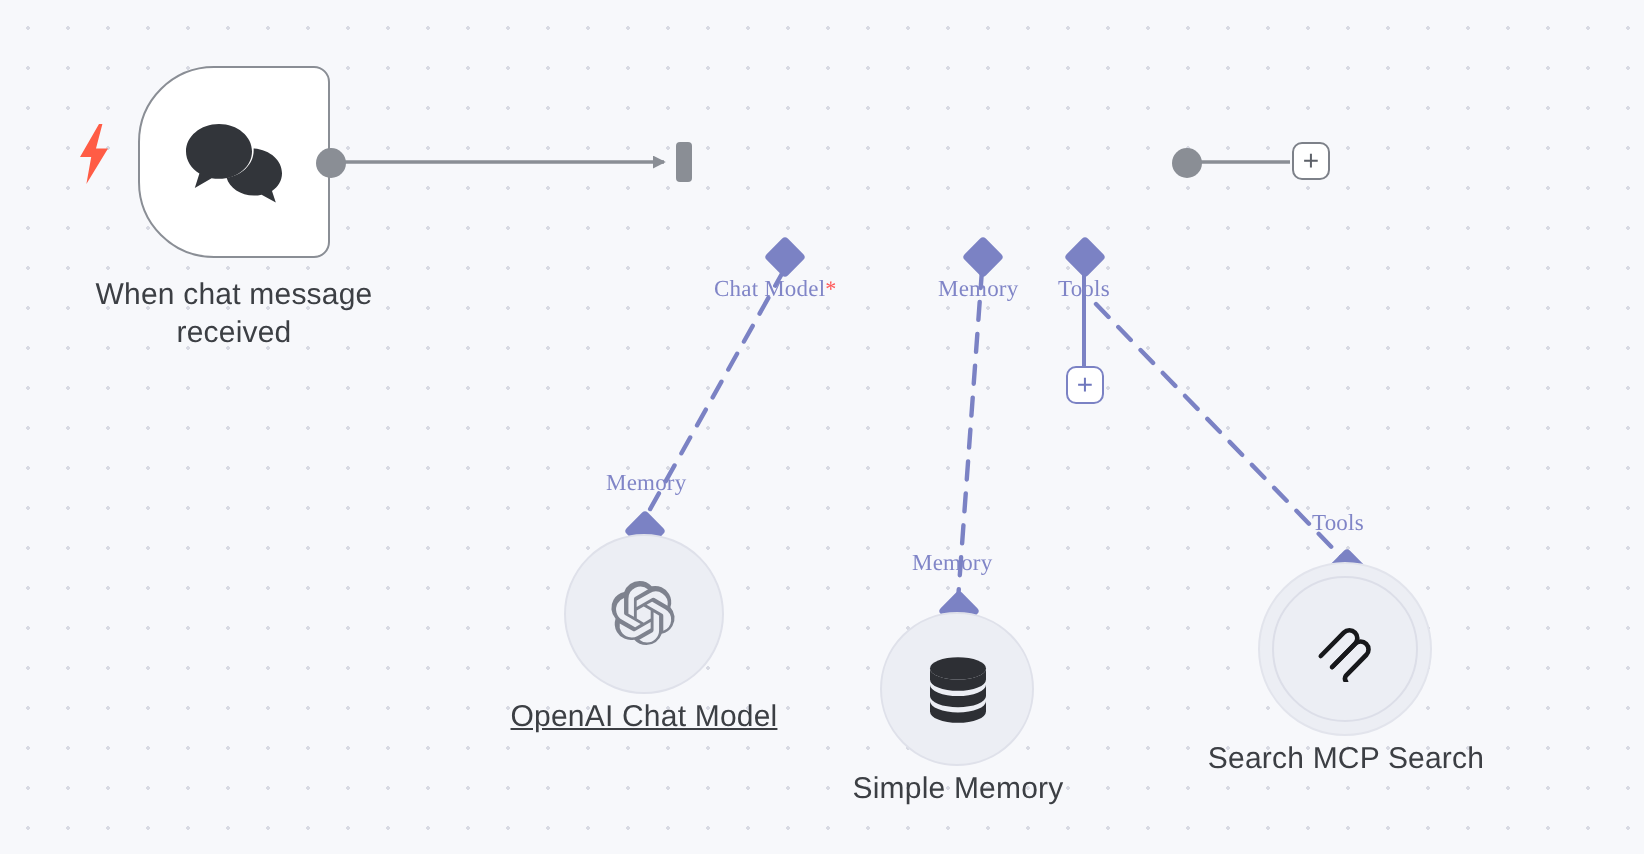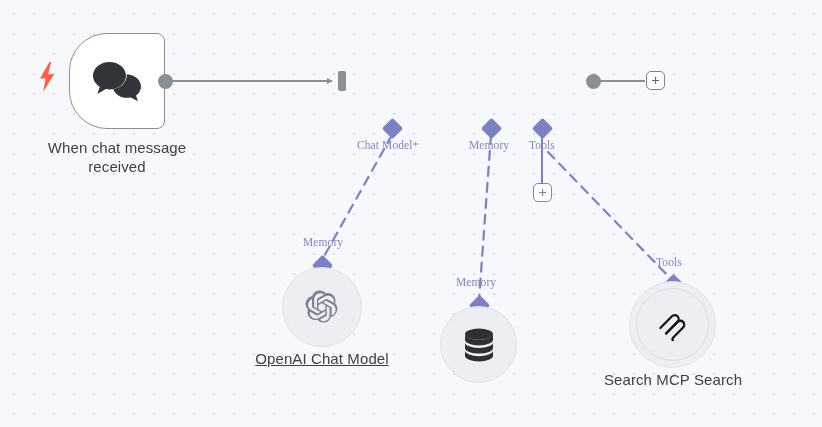--- a/index.html
+++ b/index.html
@@ -298,20 +298,21 @@
   <div class="sub-label" style="left:456px; top:276px;">Memory</div>
   <div class="diamond" style="left:472px; top:298px;"></div>
   <div class="circle-node" style="left:440px; top:306px; width:77px; height:77px;">
     <svg width="34" height="36" viewBox="0 0 34 36">
       <ellipse cx="17" cy="7.2" rx="14" ry="5.6" fill="#2d2f34"></ellipse>
       <path d="M3 7.2 v5.6 a14 5.6 0 0 0 28 0 V7.2 a14 5.6 0 0 1 -28 0 Z" fill="#2d2f34"></path>
       <path d="M3 15.4 v5.6 a14 5.6 0 0 0 28 0 v-5.6 a14 5.6 0 0 1 -28 0 Z" fill="#2d2f34"></path>
       <path d="M3 23.6 v5.2 a14 5.6 0 0 0 28 0 v-5.2 a14 5.6 0 0 1 -28 0 Z" fill="#2d2f34"></path>
     </svg>
   </div>
+  <div class="node-caption" style="left:405px; top:386px; width:148px;">Simple Memory</div>
 
   <div class="sub-label" style="left:656px; top:256px;">Tools</div>
   <div class="diamond" style="left:666px; top:277px;"></div>
   <div class="circle-node double" style="left:629px; top:281px; width:87px; height:87px;">
     <div class="circle-inner">
       <svg width="30" height="32" viewBox="0 0 30 32">
         <g fill="none" stroke="#17181b" stroke-width="2.3" stroke-linecap="round" stroke-linejoin="round">
           <path d="M2.4 19.0 L13.9 7.3 a3.9 3.9 0 0 1 5.6 5.6 L8.1 24.5"></path>
           <path d="M8.1 24.5 L19.5 12.9 a3.9 3.9 0 0 1 5.6 5.6 L15.0 28.8
                    a2.6 2.6 0 0 0 0 3.0"></path>

